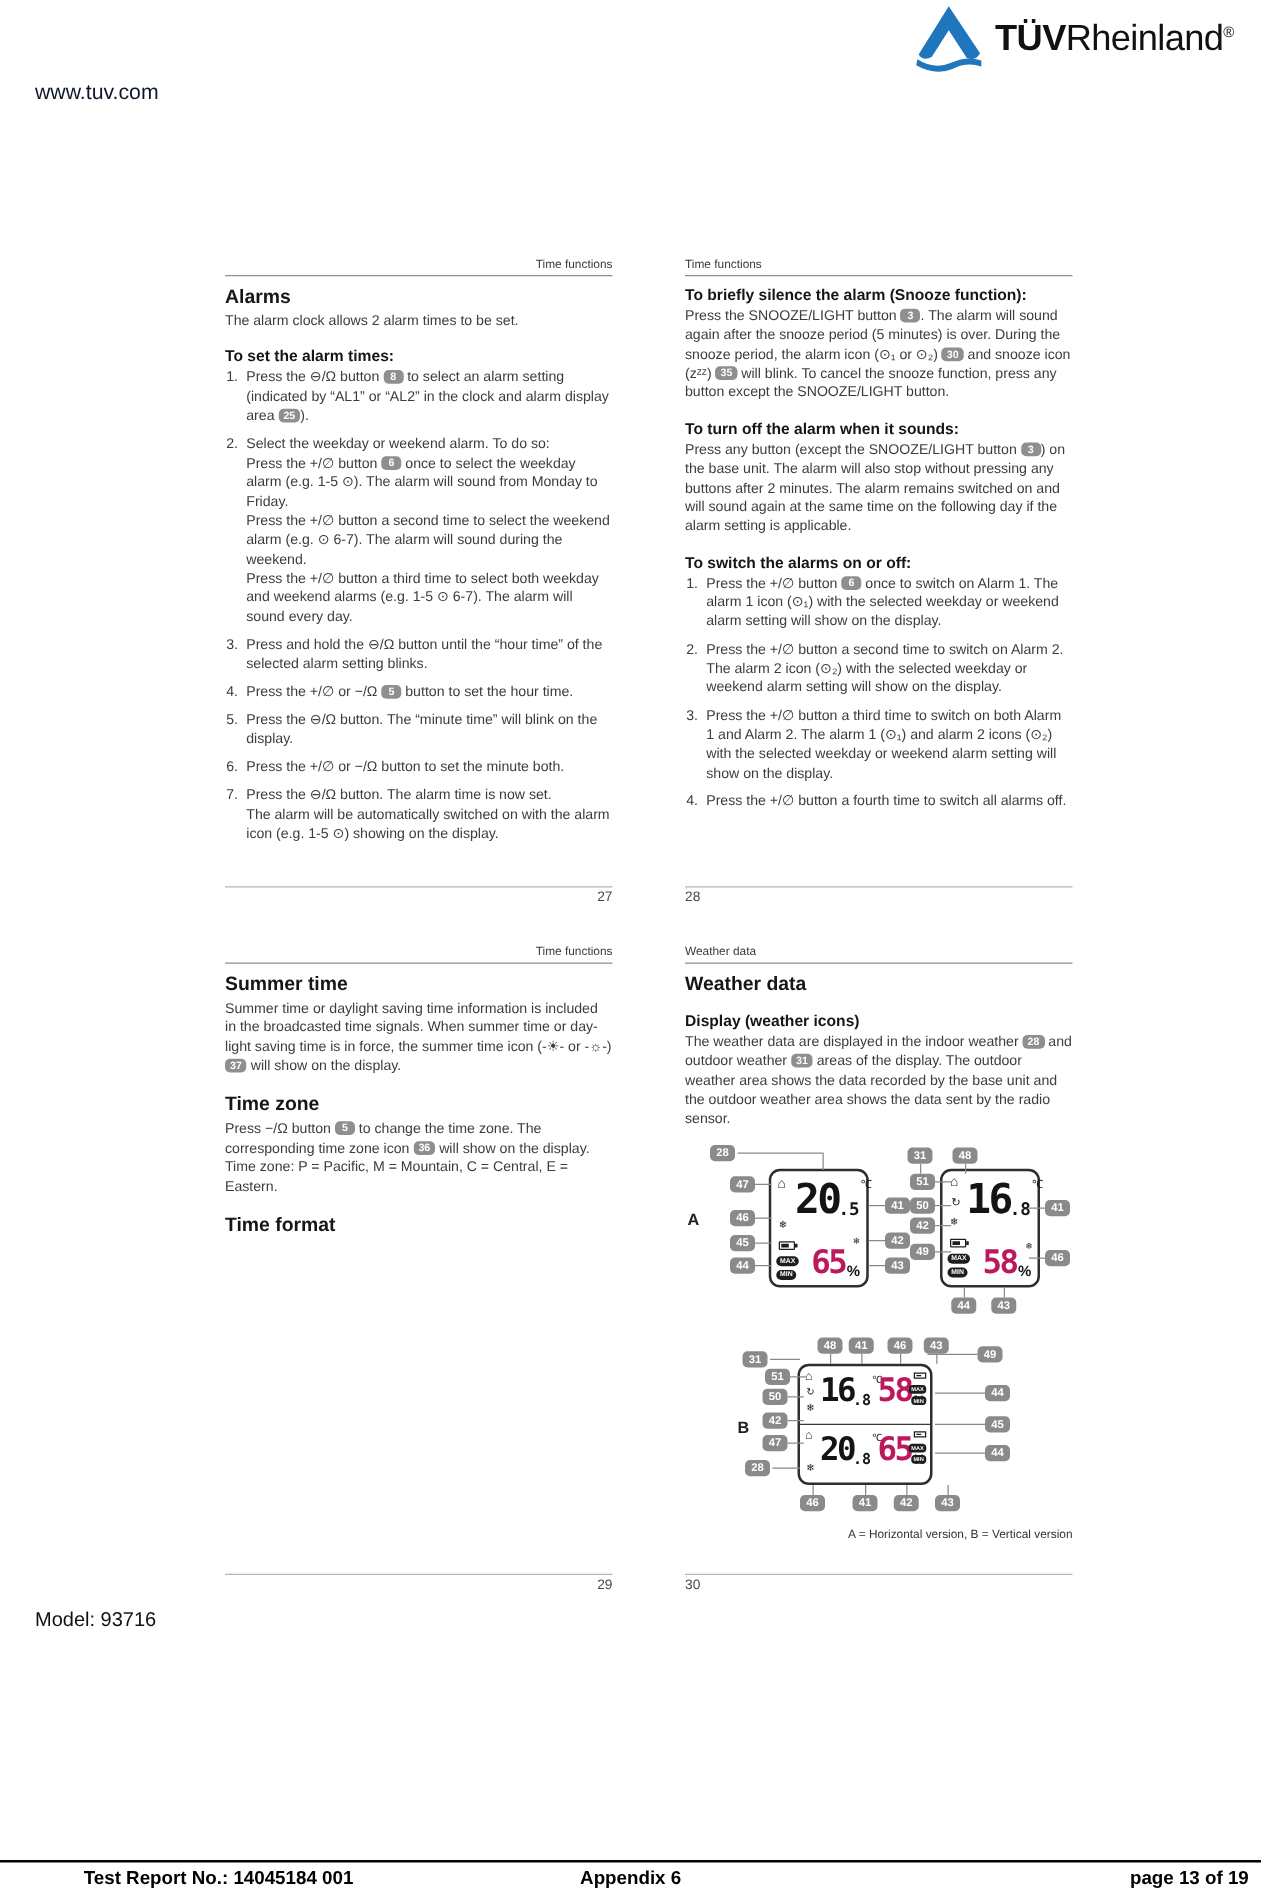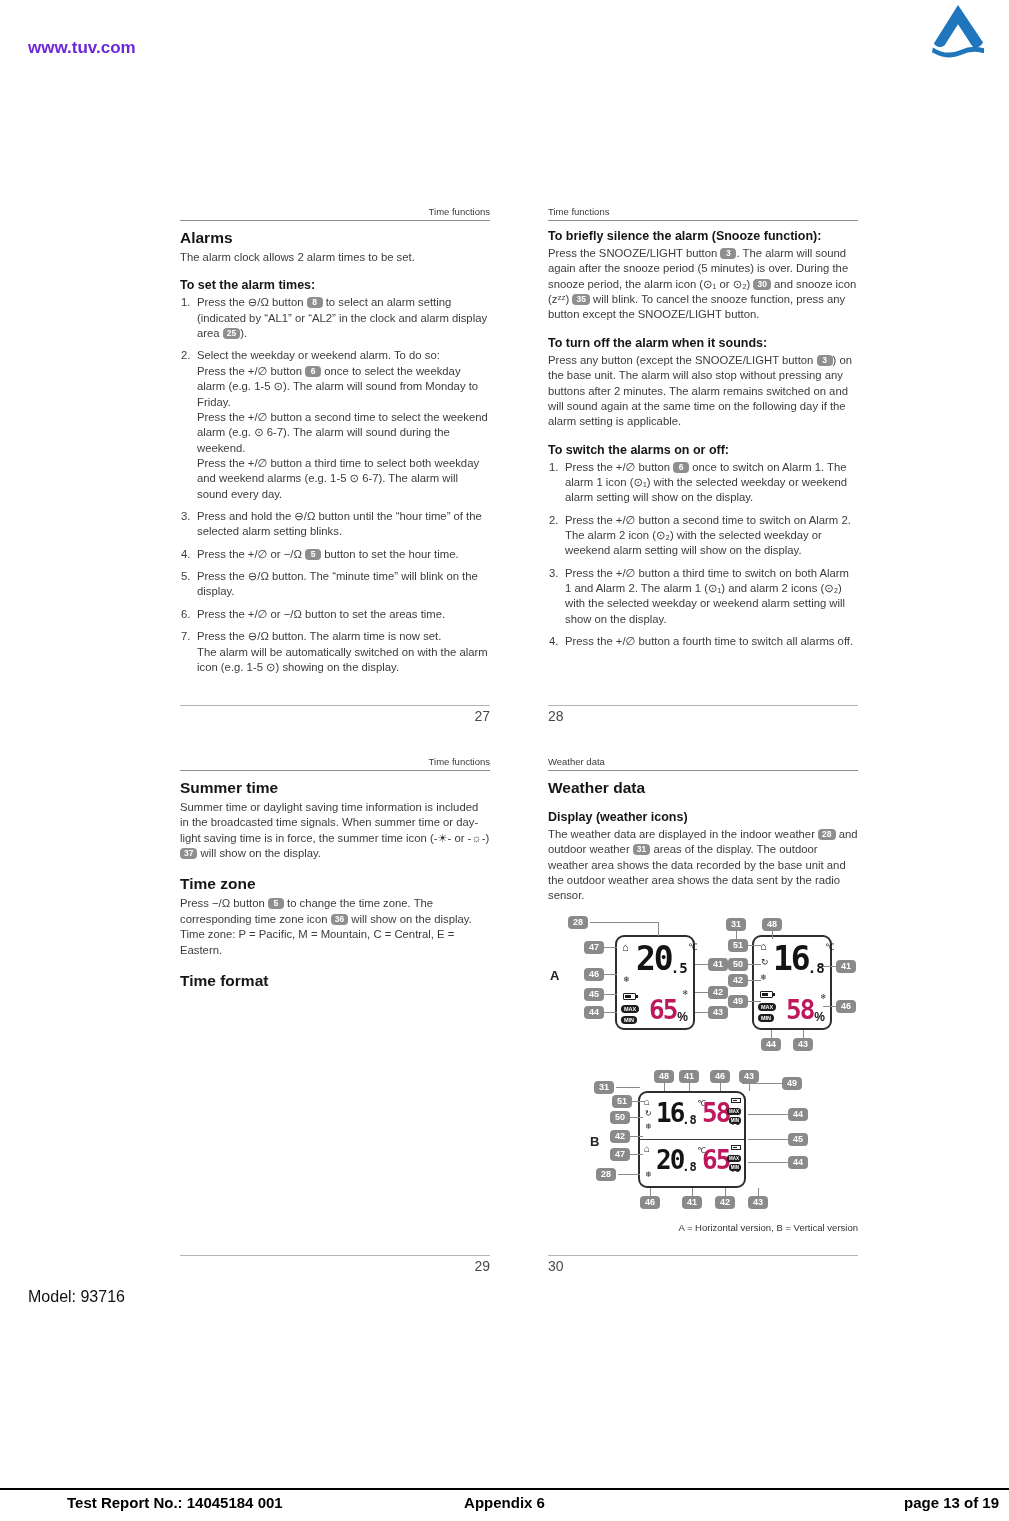--- a/index.html
+++ b/index.html
@@ -4,35 +4,35 @@
 <style>
   * { box-sizing: border-box; }
   html,body { margin:0; padding:0; }
   body {
     width:1009px; height:1521px; position:relative;
     background:#ffffff; overflow:hidden;
     font-family:"Liberation Sans", sans-serif; color:#222;
   }
 
   
-  .site-url { position:absolute; left:28px; top:38px; font-size:17px; font-weight:bold; color:#6d28d9; }
+  .site-url { position:absolute; left:28px; top:64px; font-size:17px; font-weight:normal; color:#0f172a; }
   .logo-wrap { position:absolute; right:22px; top:4px; display:flex; align-items:center; gap:8px; }
   .logo-text { font-size:29px; color:#111; letter-spacing:-0.5px; }
   .logo-text b { font-weight:bold; }
   .logo-reg { font-size:12px; vertical-align:super; color:#111; }
 
   
   .manual-page { position:absolute; width:310px; height:518px; color:#3c3c3c; }
   .mp-header { font-size:9.5px; color:#3a3a3a; padding-bottom:3px; }
   .mp-header.right { text-align:right; }
   .mp-rule { border-top:1px solid #8f8f8f; }
   .mp-content { padding-top:6px; }
   .mp-footer { position:absolute; left:0; right:0; bottom:0; }
   .mp-frule { border-top:1px solid #b5b5b5; }
-  .mp-num { font-size:14px; color:#4a4a4a; padding-top:2px; }
+  .mp-num { font-size:11px; color:#4a4a4a; padding-top:2px; }
   .mp-num.right { text-align:right; }
 
   .h1 { font-size:15.5px; font-weight:bold; color:#161616; margin:14px 0 3px; }
   .h2 { font-size:12.5px; font-weight:bold; color:#161616; margin:13px 0 3px; }
   .mp-content .h1:first-child, .mp-content .h2:first-child { margin-top:2px; }
   .p { font-size:11.3px; line-height:1.36; margin:0 0 6px; }
   .ol-row { display:flex; font-size:11.3px; line-height:1.36; margin:0 0 7px; }
   .ol-num { flex:none; width:17px; padding-left:1px; }
   .ol-text { flex:1; }
 
@@ -103,20 +103,21 @@
 </style>
 </head>
 <body>
 
 <div class="site-url">www.tuv.com</div>
 <div class="logo-wrap">
   <svg width="58" height="54" viewBox="0 0 60 56">
     <path d="M30 1 L56 40 Q52 47 45 44 L30 21 L16 43 Q9 47 5 41 Z" fill="#1f76bc"></path>
     <path d="M4 45 Q18 54 32 48 Q45 42 57 46 L57 51 Q45 47 33 53 Q19 59 3 50 Z" fill="#1f76bc"></path>
   </svg>
+  <div class="logo-text"><b>TÜV</b><span>Rheinland</span><sup class="logo-reg">®</sup></div>
 </div>
 
 <div class="manual-page" style="left:180px; top:206px;">
   <div class="mp-header right">Time functions</div>
   <div class="mp-rule"></div>
   <div class="mp-content">
       <div class="h1">Alarms</div>
       <div class="p">The alarm clock allows 2 alarm times to be set.</div>
       <div class="h2">To set the alarm times:</div>
       <div class="ol-row">
@@ -134,21 +135,21 @@
       <div class="ol-row">
         <span class="ol-num">4.</span>
         <div class="ol-text">Press the +/∅ or −/Ω <span class="badge">5</span> button to set the hour time.</div>
       </div>
       <div class="ol-row">
         <span class="ol-num">5.</span>
         <div class="ol-text">Press the ⊖/Ω button. The “minute time” will blink on the display.</div>
       </div>
       <div class="ol-row">
         <span class="ol-num">6.</span>
-        <div class="ol-text">Press the +/∅ or −/Ω button to set the areas time.</div>
+        <div class="ol-text">Press the +/∅ or −/Ω button to set the minute both.</div>
       </div>
       <div class="ol-row">
         <span class="ol-num">7.</span>
         <div class="ol-text">Press the ⊖/Ω button. The alarm time is now set.<br>The alarm will be automatically switched on with the alarm icon (e.g. 1-5 ⊙) showing on the display.</div>
       </div>
     </div>
   <div class="mp-footer">
     <div class="mp-frule"></div>
     <div class="mp-num right">27</div>
   </div>

